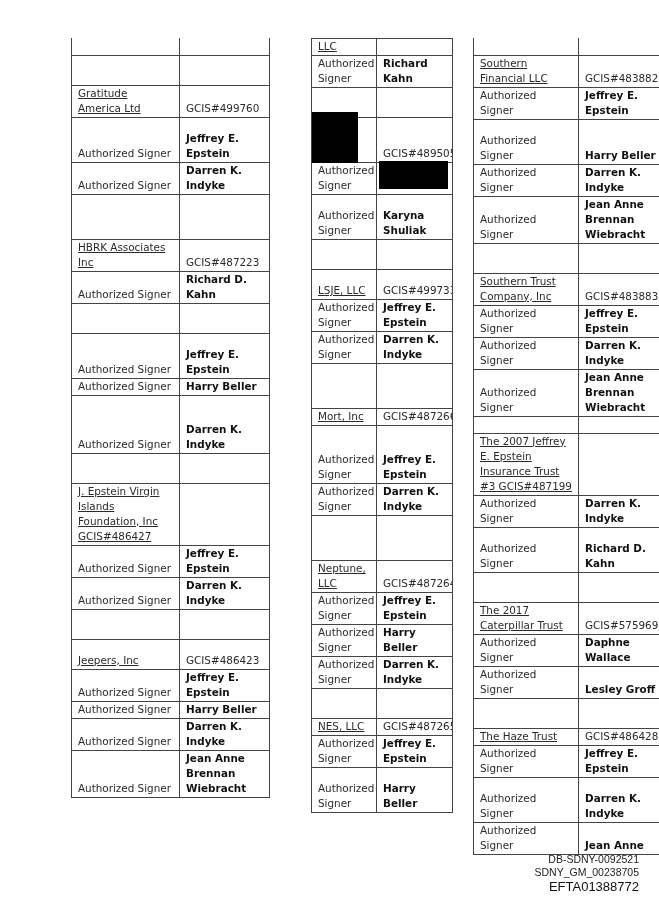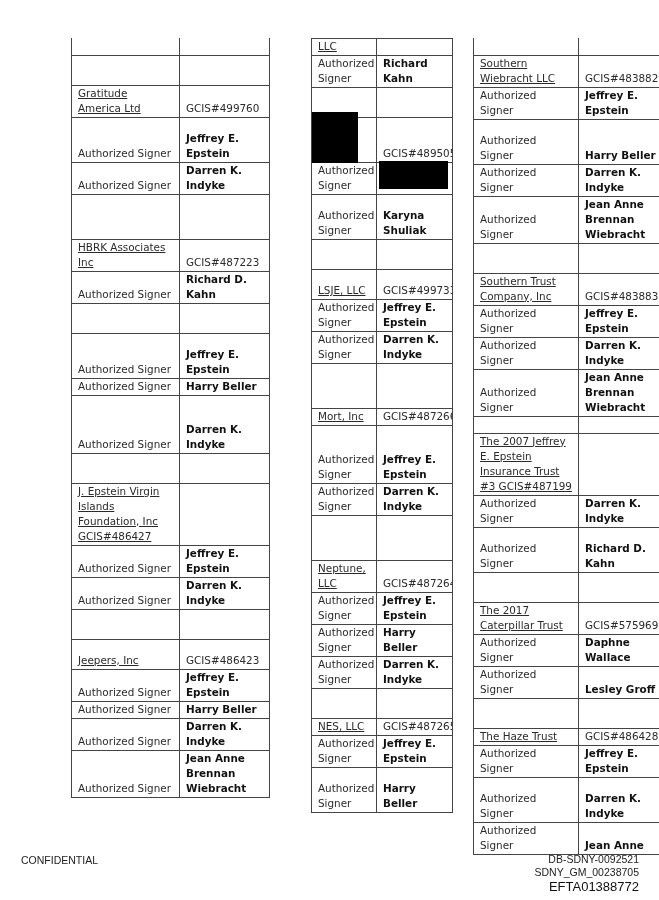--- a/index.html
+++ b/index.html
@@ -234,21 +234,21 @@
   <colgroup>
       <col style="width:105px">
       <col style="width:95px">
     </colgroup>
   <tbody>
       <tr style="height: 17px;">
         <td></td>
         <td></td>
       </tr>
       <tr style="height: 30px;">
-        <td class="entity"><span>Southern Wiebracht LLC</span></td>
+        <td class="entity"><span>Southern Financial LLC</span></td>
         <td>GCIS#483882</td>
       </tr>
       <tr style="height: 30px;">
         <td>Authorized Signer</td>
         <td class="name">Jeffrey E. Epstein</td>
       </tr>
       <tr style="height: 45px;">
         <td>Authorized Signer</td>
         <td class="name">Harry Beller</td>
       </tr>
@@ -332,20 +332,19 @@
         <td>Authorized Signer</td>
         <td class="name">Jean Anne</td>
       </tr>
     </tbody>
 </table>
 
 <div class="redact" style="left:312px; top:112px; width:46px; height:51px;"></div>
 <div class="redact" style="left:379px; top:161px; width:69px; height:28px;"></div>
 
 <div class="footer" id="footer-left">
-  <div>CONFIDENTIAL</div>
 </div>
 
 <div class="footer" id="footer-right">
   <div>DB-SDNY-0092521</div>
   <div>SDNY_GM_00238705</div>
   <div class="big">EFTA01388772</div>
 </div>
 
 </body></html>

